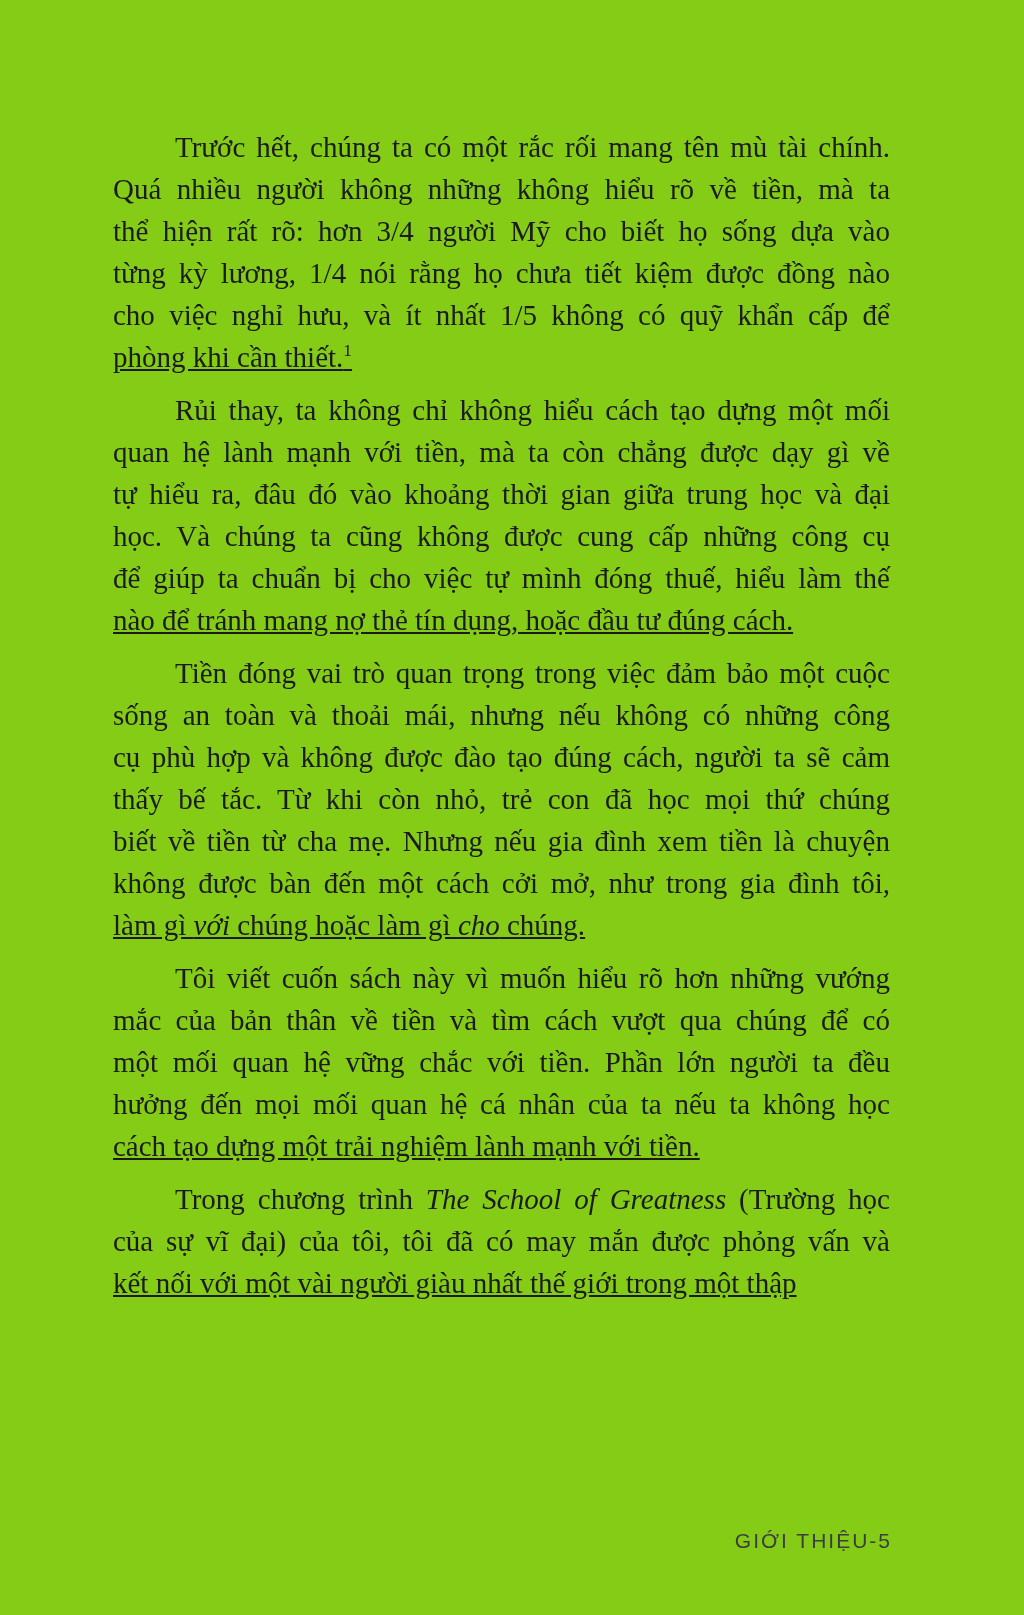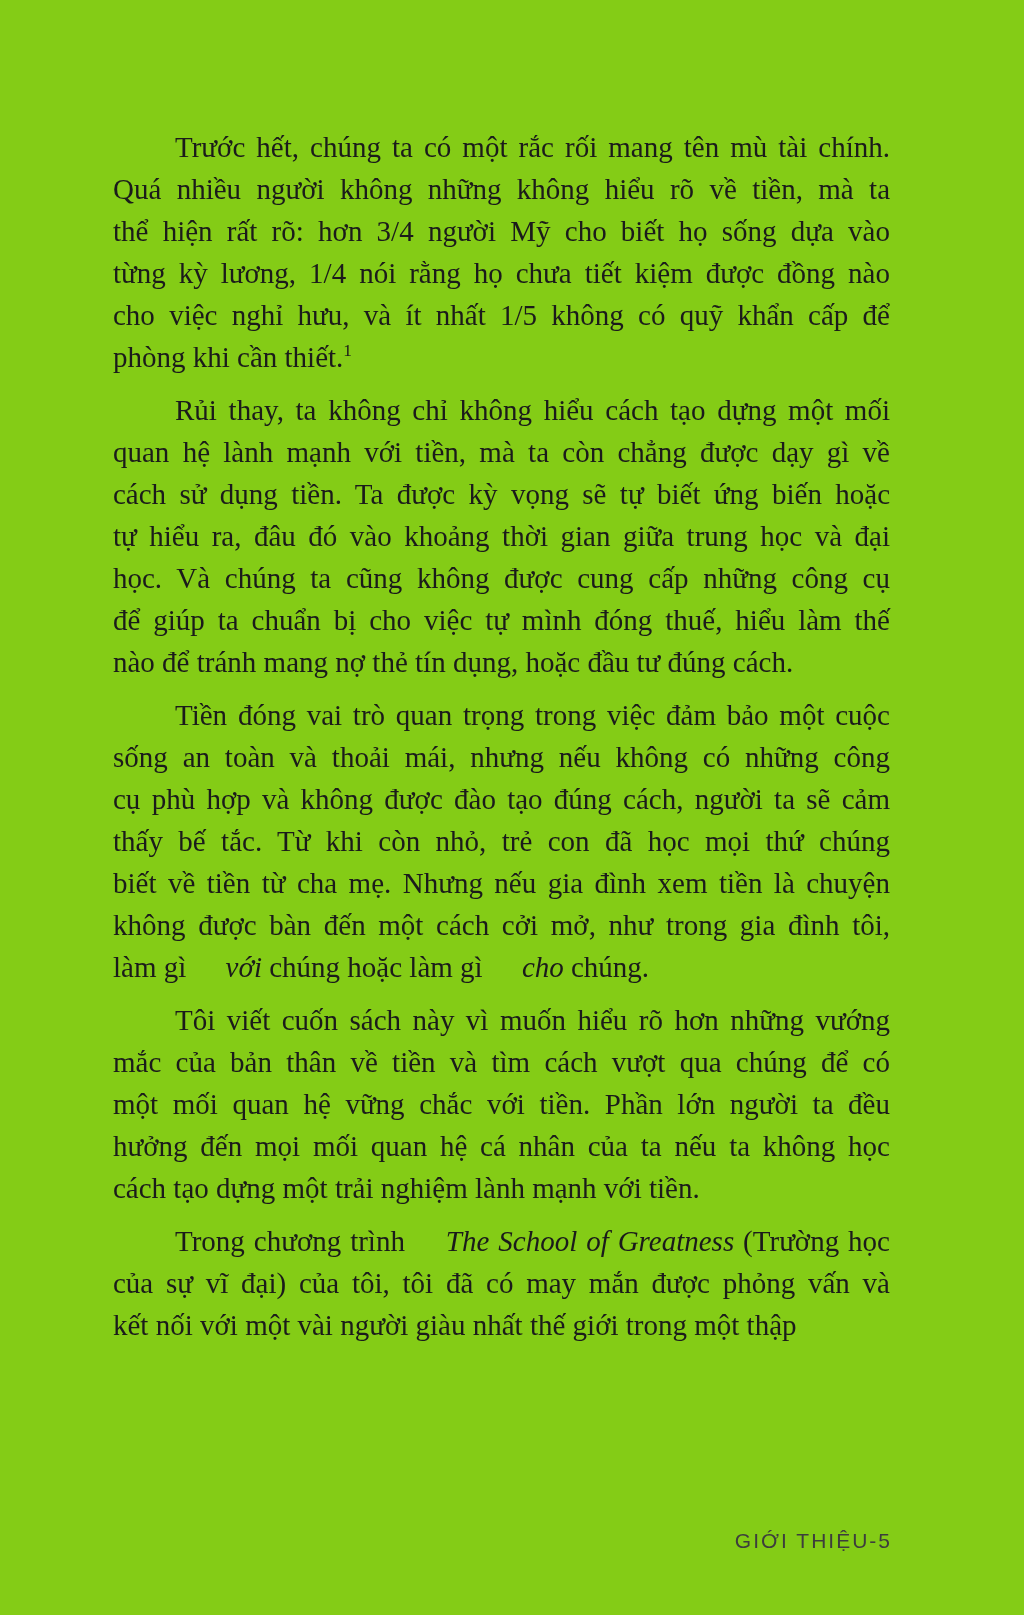--- a/index.html
+++ b/index.html
@@ -25,22 +25,22 @@
   .paragraph { margin: 0; }
   .paragraph + .paragraph { margin-top: 11px; }
   .line {
     font-size: 29px;
     line-height: 42px;
     text-align: justify;
     text-align-last: justify;
     white-space: normal;
   }
   .line.first { text-indent: 62px; }
-  .line.last  { text-align-last: left; }
-  .line i { font-style: italic; margin-left: 32px; }
+  .line.last  { text-align-last: left; text-decoration: underline; }
+  .line i { font-style: italic; }
   .line sup {
     font-size: 0.60em;
     line-height: 0;
     vertical-align: super;
   }
   .footer {
     position: absolute;
     top: 1529px;
     right: 134px;
     display: flex;
@@ -62,21 +62,20 @@
         <div class="line first"><span>Trước hết, chúng ta có một rắc rối mang tên mù tài chính.</span></div>
         <div class="line"><span>Quá nhiều người không những không hiểu rõ về tiền, mà ta</span></div>
         <div class="line"><span>thể hiện rất rõ: hơn 3/4 người Mỹ cho biết họ sống dựa vào</span></div>
         <div class="line"><span>từng kỳ lương, 1/4 nói rằng họ chưa tiết kiệm được đồng nào</span></div>
         <div class="line"><span>cho việc nghỉ hưu, và ít nhất 1/5 không có quỹ khẩn cấp để</span></div>
         <div class="line last"><span>phòng khi cần thiết.</span><sup>1</sup></div>
       </div>
       <div class="paragraph">
         <div class="line first"><span>Rủi thay, ta không chỉ không hiểu cách tạo dựng một mối</span></div>
         <div class="line"><span>quan hệ lành mạnh với tiền, mà ta còn chẳng được dạy gì về</span></div>
-        <div class="line"><span>cách sử dụng tiền. Ta được kỳ vọng sẽ tự biết ứng biến hoặc</span></div>
         <div class="line"><span>tự hiểu ra, đâu đó vào khoảng thời gian giữa trung học và đại</span></div>
         <div class="line"><span>học. Và chúng ta cũng không được cung cấp những công cụ</span></div>
         <div class="line"><span>để giúp ta chuẩn bị cho việc tự mình đóng thuế, hiểu làm thế</span></div>
         <div class="line last"><span>nào để tránh mang nợ thẻ tín dụng, hoặc đầu tư đúng cách.</span></div>
       </div>
       <div class="paragraph">
         <div class="line first"><span>Tiền đóng vai trò quan trọng trong việc đảm bảo một cuộc</span></div>
         <div class="line"><span>sống an toàn và thoải mái, nhưng nếu không có những công</span></div>
         <div class="line"><span>cụ phù hợp và không được đào tạo đúng cách, người ta sẽ cảm</span></div>
         <div class="line"><span>thấy bế tắc. Từ khi còn nhỏ, trẻ con đã học mọi thứ chúng</span></div>

